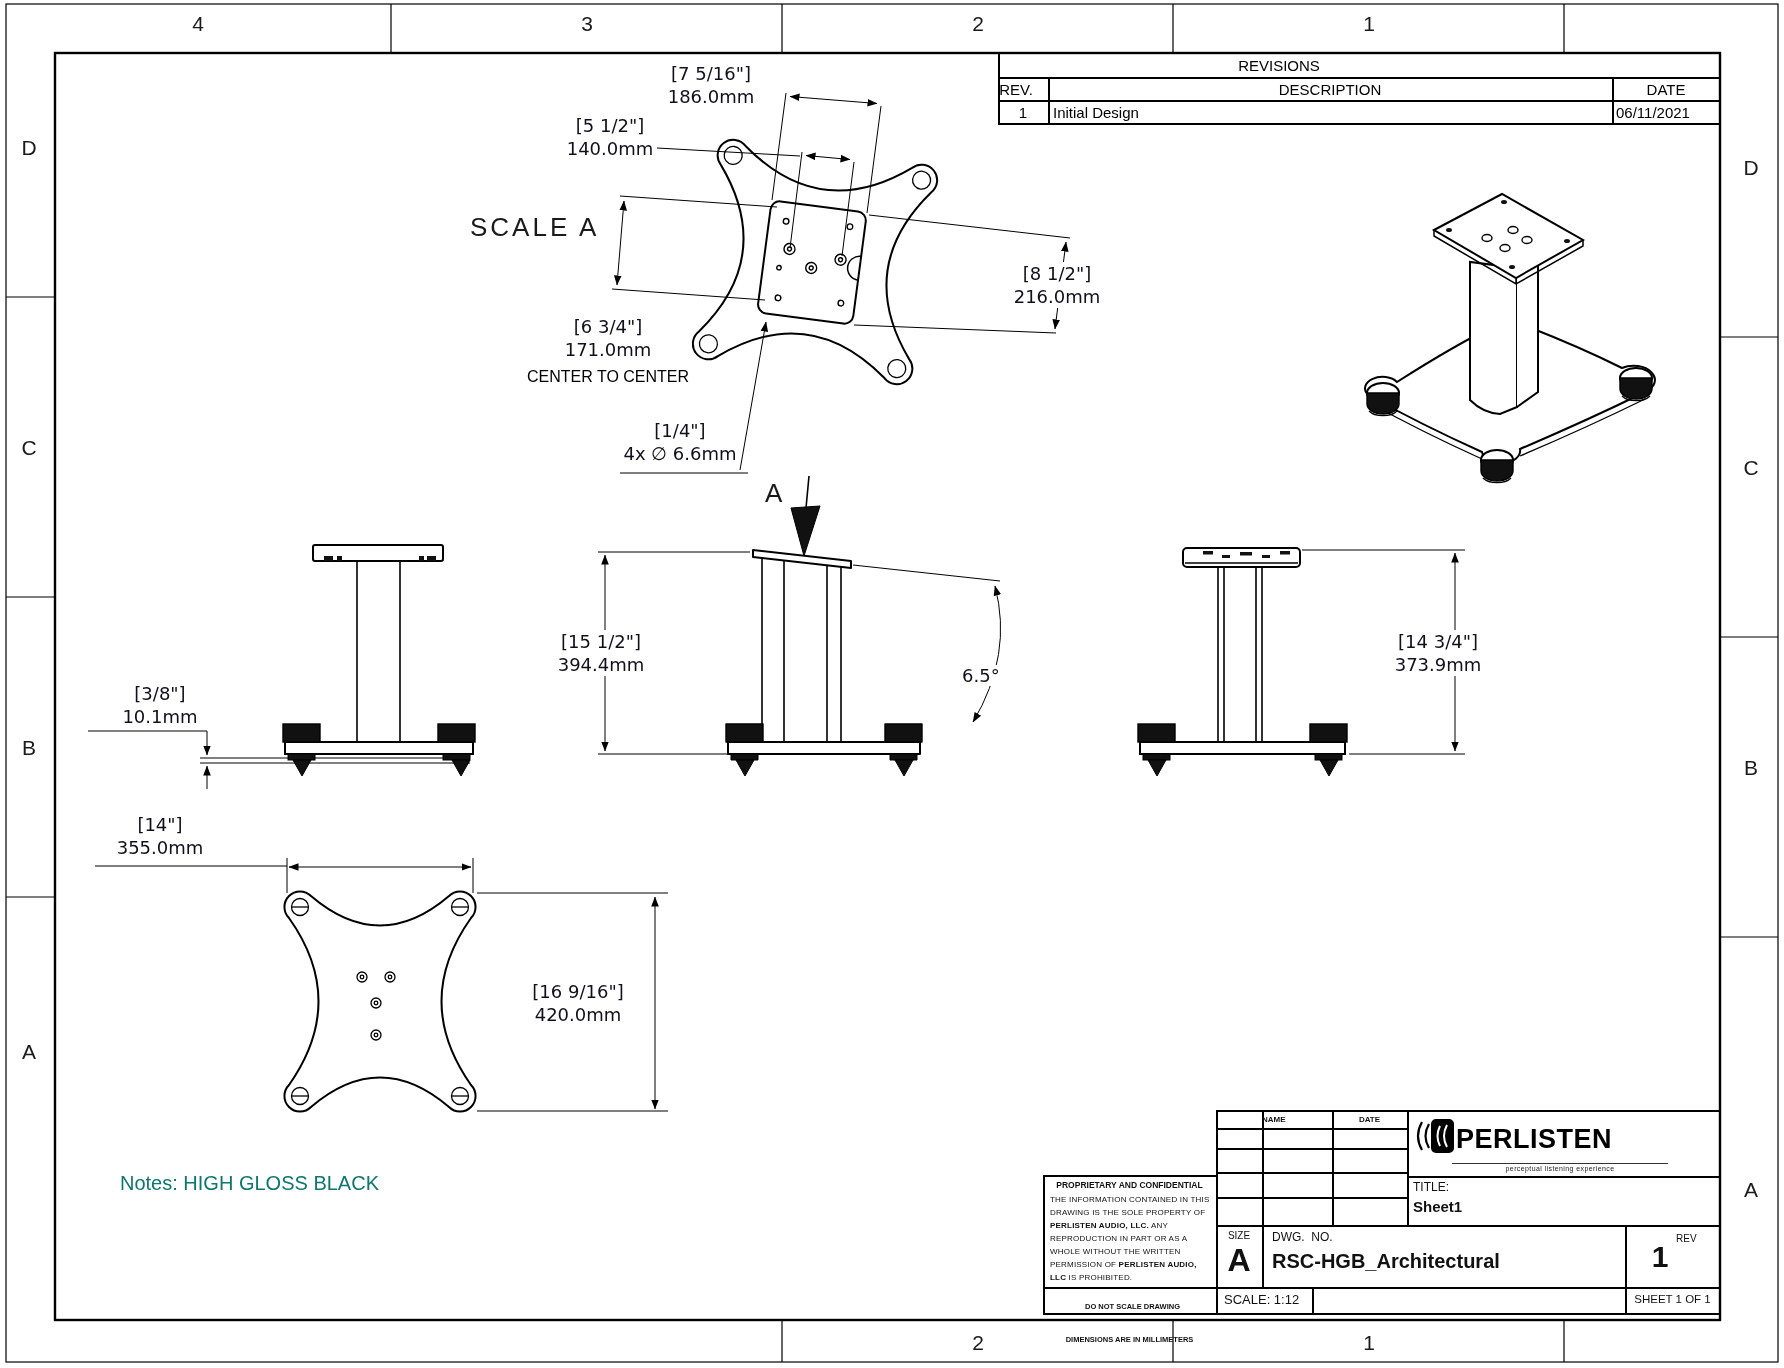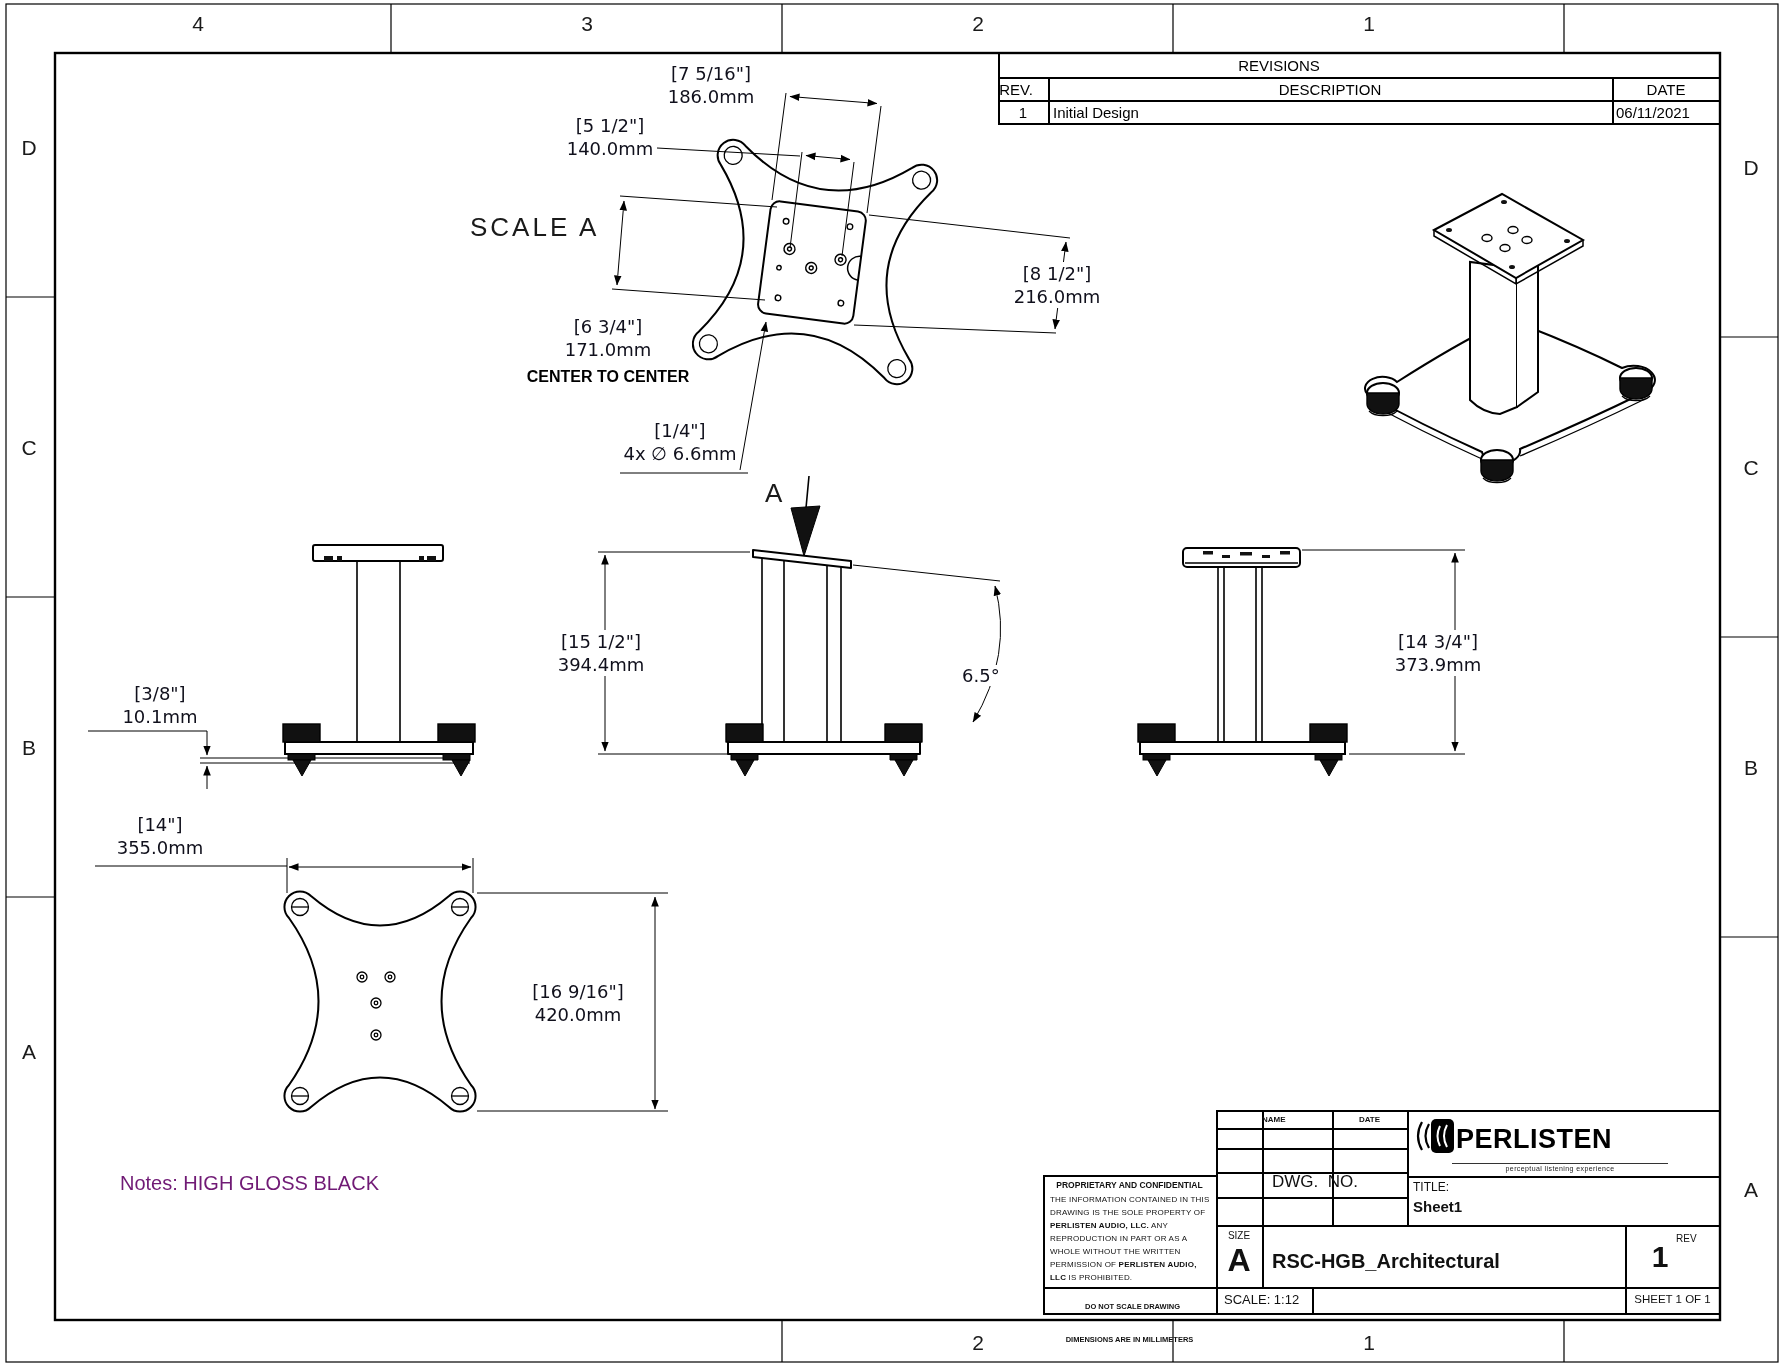--- a/index.html
+++ b/index.html
@@ -5,30 +5,30 @@
   html,body{margin:0;padding:0;background:#e8e8e8;}
   #sheet{position:relative;width:1784px;height:1368px;background:#ffffff;overflow:hidden;
          font-family:"Liberation Sans",sans-serif;color:#111;}
   svg.art{position:absolute;left:0;top:0;z-index:1;}
   .txt{position:absolute;z-index:3;white-space:nowrap;}
   .zone{position:absolute;z-index:3;font-size:21px;color:#1a1a1a;transform:translate(-50%,-50%);}
   
   .dim{position:absolute;z-index:4;transform:translateX(-50%);text-align:center;
        font-family:"DejaVu Sans",sans-serif;font-size:18px;color:#10101c;
        line-height:1.28;background:#fff;padding:0 3px;}
-  .dim .dnote{font-family:"Liberation Sans",sans-serif;font-weight:bold;font-size:16px;margin-top:6px;color:#000;}
+  .dim .dnote{font-family:"Liberation Sans",sans-serif;font-weight:normal;font-size:16px;margin-top:6px;color:#000;}
   .deg{font-family:"DejaVu Sans",sans-serif;font-size:18px;color:#10101c;background:#fff;padding:0 2px;}
   
   .hl{position:absolute;background:#000;height:1.6px;z-index:2;}
   .vl{position:absolute;background:#000;width:1.6px;z-index:2;}
   .tb{position:absolute;z-index:3;}
   .small-b{font-weight:bold;text-align:center;}
   .viewa-label{font-size:26px;letter-spacing:3px;color:#1a1a1a;}
   .secA{font-size:26px;color:#1a1a1a;}
-  .notes{font-size:20px;color:#701a75;}
+  .notes{font-size:20px;color:#0f766e;}
   .rev-txt{font-size:15px;color:#000;}
   .prop-body{font-size:8px;line-height:1.62;letter-spacing:.2px;white-space:normal;}
   .logo-word{font-size:27px;font-weight:bold;letter-spacing:.5px;color:#000;}
   .tagline{font-size:7px;letter-spacing:.4px;color:#222;}
   .pre{white-space:pre;}
 </style>
 </head>
 <body>
 
 <div id="sheet">
@@ -327,21 +327,21 @@
     <path d="M35 9 Q29 20 35 31" stroke="#fff" stroke-width="2" fill="none"></path>
   </svg>
   <div class="tb logo-word" style="left:1456px;top:1124px">PERLISTEN</div>
   <div class="tb tagline" style="left:1452px;top:1163px;width:216px;text-align:center;border-top:1px solid #333;padding-top:1px">perceptual listening experience</div>
 
   <div class="tb" style="left:1413px;top:1180px;font-size:12px">TITLE:</div>
   <div class="tb small-b" style="left:1413px;top:1198px;font-size:15px">Sheet1</div>
 
   <div class="tb" style="left:1216px;top:1230px;width:46px;text-align:center;font-size:10px">SIZE</div>
   <div class="tb small-b" style="left:1216px;top:1242px;width:46px;text-align:center;font-size:32px">A</div>
-  <div class="tb pre" style="left:1272px;top:1172px;font-size:17px">DWG.  NO.</div>
+  <div class="tb pre" style="left:1272px;top:1230px;font-size:12px">DWG.  NO.</div>
   <div class="tb small-b" style="left:1272px;top:1250px;font-size:20px">RSC-HGB_Architectural</div>
   <div class="tb" style="left:1676px;top:1233px;font-size:10px">REV</div>
   <div class="tb small-b" style="left:1625px;top:1240px;width:70px;text-align:center;font-size:30px">1</div>
 
   <div class="tb" style="left:1224px;top:1292px;font-size:13px">SCALE: 1:12</div>
   <div class="tb" style="left:1625px;top:1293px;width:95px;text-align:center;font-size:11.5px">SHEET 1 OF 1</div>
 
 </div>
 
 </body></html>

